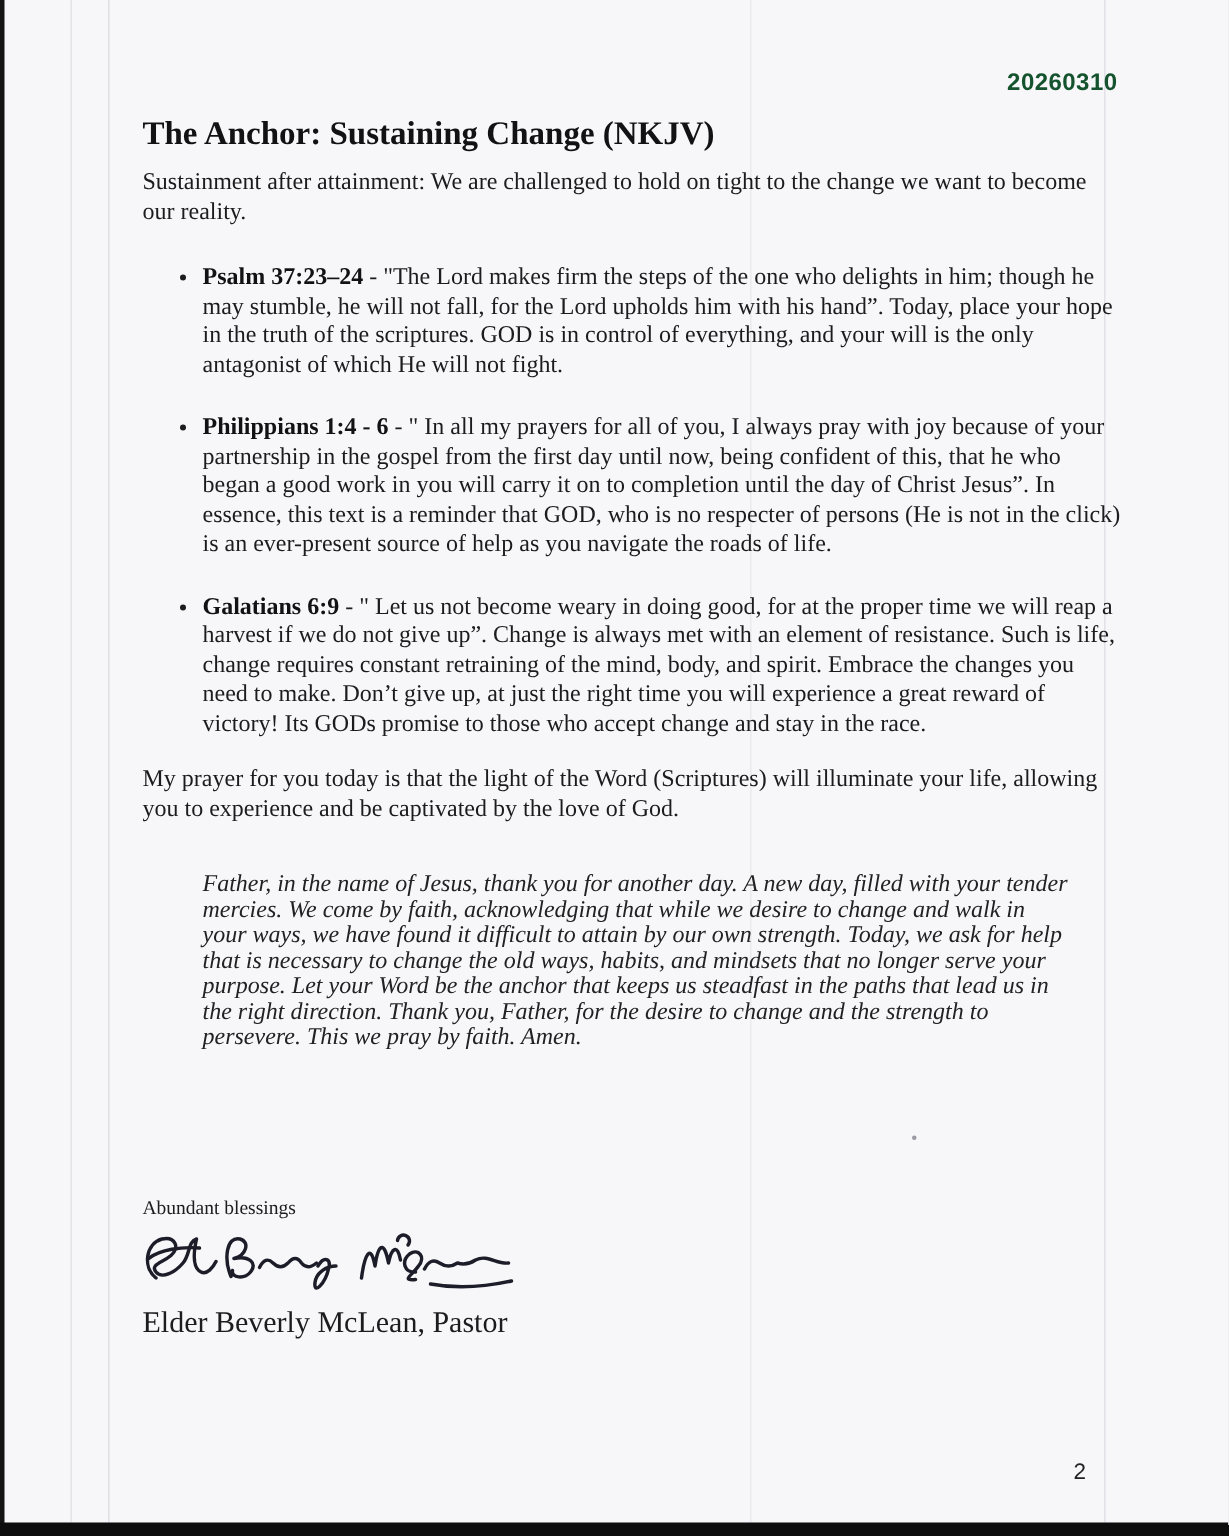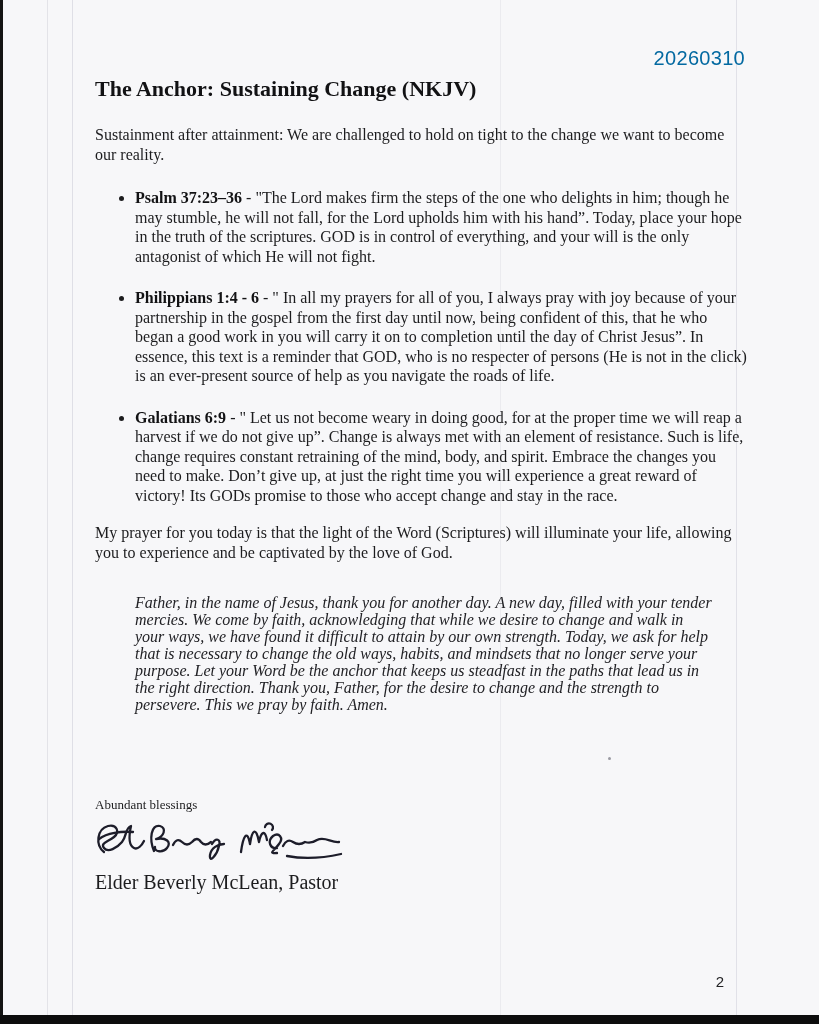--- a/index.html
+++ b/index.html
@@ -16,27 +16,27 @@
   .edge-bottom{position:absolute;left:0;bottom:0;width:100%;height:9px;background:#0d0d0d;}
   .crease{position:absolute;top:0;width:1px;height:1015px;background:#e3e3e8;}
   .crease.c1{left:47px;}
   .crease.c2{left:72px;background:#dfdfe6;}
   .crease.c3{left:500px;opacity:.6;}
   .crease.c4{left:736px;background:#e1e1e8;}
   .speck{position:absolute;left:608px;top:757px;width:3px;height:3px;border-radius:50%;background:#9a9aa2;}
   .date{
     position:absolute;top:47px;right:74px;left:auto;
     font-family:"Liberation Sans", sans-serif;
-    font-size:20px;letter-spacing:.3px;color:#0369a1;
+    font-size:16px;letter-spacing:.3px;color:#14532d;font-weight:bold;
   }
   .title{
     position:absolute;top:76px;left:95px;
     font-size:22px;font-weight:bold;color:#121214;
   }
-  .body-flow{position:absolute;left:95px;top:125px;width:652px;font-size:16px;line-height:19.5px;}
+  .body-flow{position:absolute;left:95px;top:112px;width:652px;font-size:16px;line-height:19.5px;}
   .para{margin:0 0 0 0;}
   .intro{margin-bottom:24px;}
   ul.verses{list-style:disc outside;margin:0;padding:0 0 0 40px;}
   ul.verses li{margin-bottom:22px;padding-left:0;}
   ul.verses li:last-child{margin-bottom:18px;}
   .ref{font-weight:bold;color:#121214;}
   .closing{margin-bottom:32px;}
   .prayer{
     font-style:italic;
     margin:0 35px 0 40px;
@@ -66,21 +66,21 @@
   <div class="speck"></div>
 
   <div class="date">20260310</div>
   <div class="title">The Anchor: Sustaining Change (NKJV)</div>
 
   <div class="body-flow">
     <p class="para intro">Sustainment after attainment: We are challenged to hold on tight to the change we want to become our reality.</p>
 
     <ul class="verses">
       <li>
-        <span class="ref">Psalm 37:23–36</span><span> - </span><span>"The Lord makes firm the steps of the one who delights in him; though he may stumble, he will not fall, for the Lord upholds him with his hand”. Today, place your hope in the truth of the scriptures. GOD is in control of everything, and your will is the only antagonist of which He will not fight.</span>
+        <span class="ref">Psalm 37:23–24</span><span> - </span><span>"The Lord makes firm the steps of the one who delights in him; though he may stumble, he will not fall, for the Lord upholds him with his hand”. Today, place your hope in the truth of the scriptures. GOD is in control of everything, and your will is the only antagonist of which He will not fight.</span>
       </li>
       <li>
         <span class="ref">Philippians 1:4 - 6</span><span> - </span><span>" In all my prayers for all of you, I always pray with joy because of your partnership in the gospel from the first day until now, being confident of this, that he who began a good work in you will carry it on to completion until the day of Christ Jesus”. In essence, this text is a reminder that GOD, who is no respecter of persons (He is not in the click) is an ever-present source of help as you navigate the roads of life.</span>
       </li>
       <li>
         <span class="ref">Galatians 6:9</span><span> - </span><span>" Let us not become weary in doing good, for at the proper time we will reap a harvest if we do not give up”. Change is always met with an element of resistance. Such is life, change requires constant retraining of the mind, body, and spirit. Embrace the changes you need to make. Don’t give up, at just the right time you will experience a great reward of victory! Its GODs promise to those who accept change and stay in the race.</span>
       </li>
     </ul>
 
     <p class="para closing">My prayer for you today is that the light of the Word (Scriptures) will illuminate your life, allowing you to experience and be captivated by the love of God.</p>

